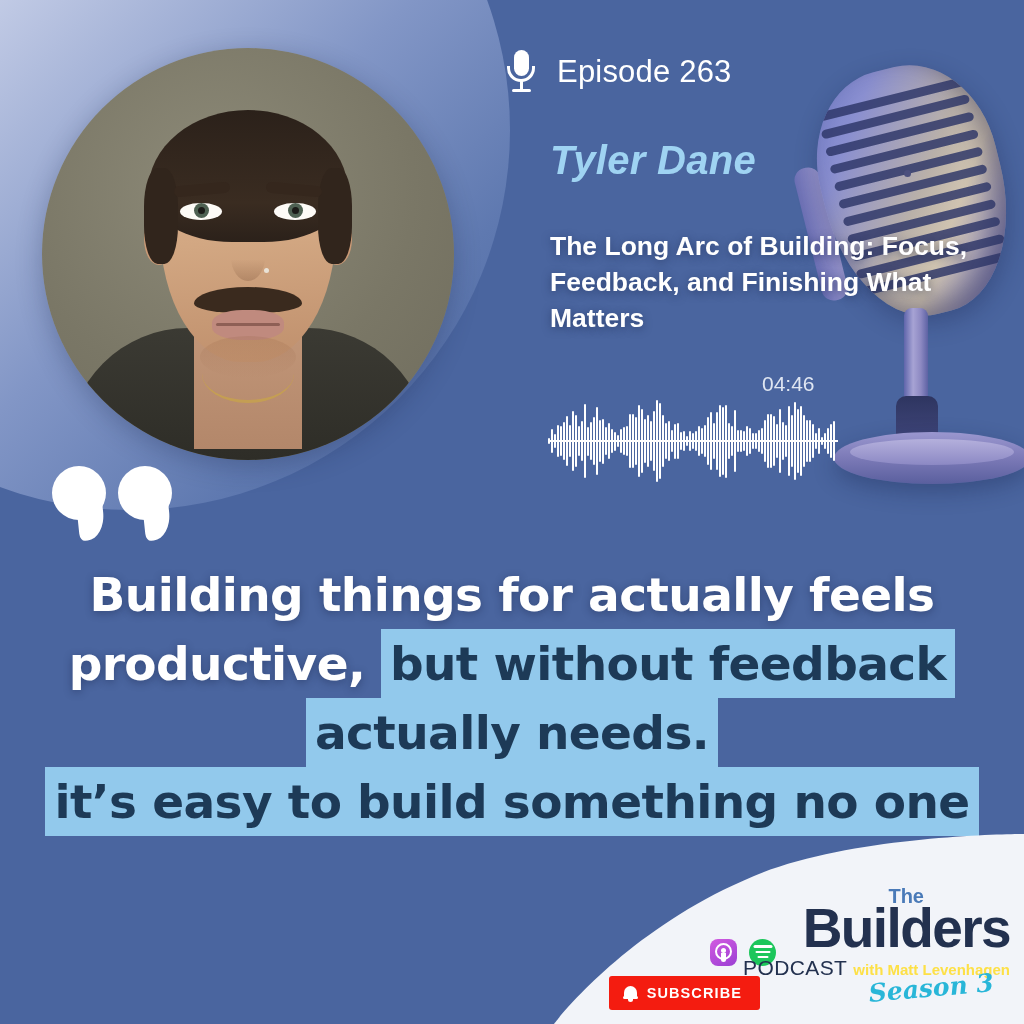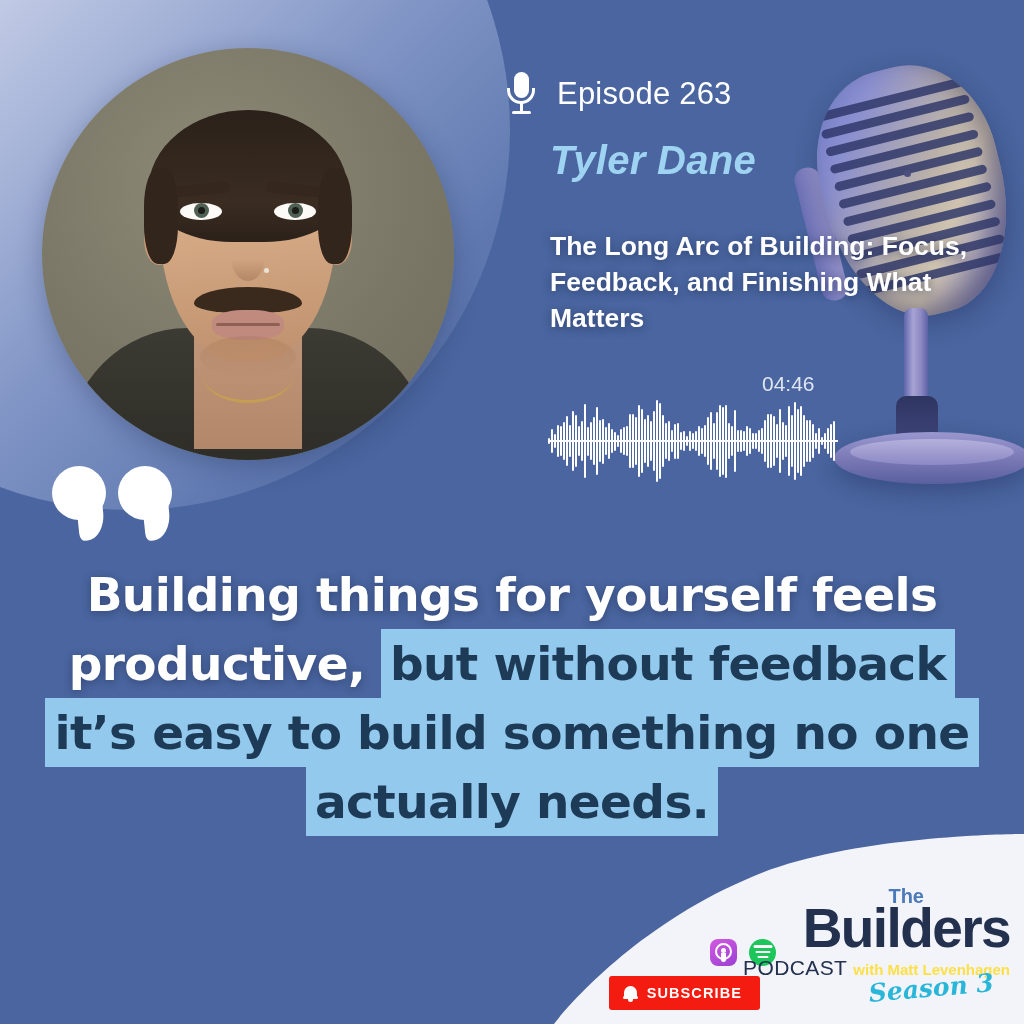--- a/index.html
+++ b/index.html
@@ -109,21 +109,21 @@
     display:flex; gap:10px; }
   .qmark{ width:56px; height:74px; position:relative; }
   .qmark:before{ content:""; position:absolute; left:0; top:0;
     width:54px; height:54px; background:#fff; border-radius:50%; }
   .qmark:after{ content:""; position:absolute; left:26px; top:36px;
     width:26px; height:38px; background:#fff;
     border-radius:0 0 70% 20%; transform:rotate(-6deg); }
 
   
   .ep-row{ position:absolute; left:505px; top:50px; z-index:6;
-    display:flex; align-items:center; gap:20px;margin-top:22px; }
+    display:flex; align-items:center; gap:20px; }
   .mic-icon{ width:32px; height:44px; position:relative; }
   .mic-icon .cap{ position:absolute; left:9px; top:0; width:15px; height:26px;
     background:#fff; border-radius:8px; }
   .mic-icon .arc{ position:absolute; left:2px; top:16px; width:28px; height:16px;
     border:3px solid #fff; border-top:none; border-radius:0 0 16px 16px; }
   .mic-icon .stem{ position:absolute; left:15px; top:31px; width:3px; height:9px;
     background:#fff; }
   .mic-icon .base{ position:absolute; left:7px; top:39px; width:19px; height:3px;
     background:#fff; border-radius:2px; }
   .ep-label{ color:#fff; font-size:31px; letter-spacing:.2px; }
@@ -417,24 +417,24 @@
     <span style="height: 40.7px;"></span>
   </div>
 <div class="wave-line"></div>
 
 <div class="quote-marks">
   <span class="qmark"></span>
     <span class="qmark"></span>
 </div>
 
 <div class="pullquote" id="pullquote">
-    <span class="pq-line"><span class="pq-plain">Building things for yourself feels</span></span>
+    <span class="pq-line"><span class="pq-plain">Building things for actually feels</span></span>
     <span class="pq-line"><span class="pq-plain">productive, </span><span class="pq-hl">but without feedback</span></span>
+    <span class="pq-line"><span class="pq-hl">actually needs.</span></span>
     <span class="pq-line"><span class="pq-hl">it’s easy to build something no one</span></span>
-    <span class="pq-line"><span class="pq-hl">actually needs.</span></span>
   </div>
 
 <div class="white-corner">
   <svg width="470" height="190" viewBox="0 0 470 190">
     <path d="M470,190 L0,190 C0,190 70,96 200,42 C300,0 470,0 470,0 Z" fill="#f2f4f9"></path>
   </svg>
 </div>
 
 <div class="platform-icons">
   <span class="ic-apple">

